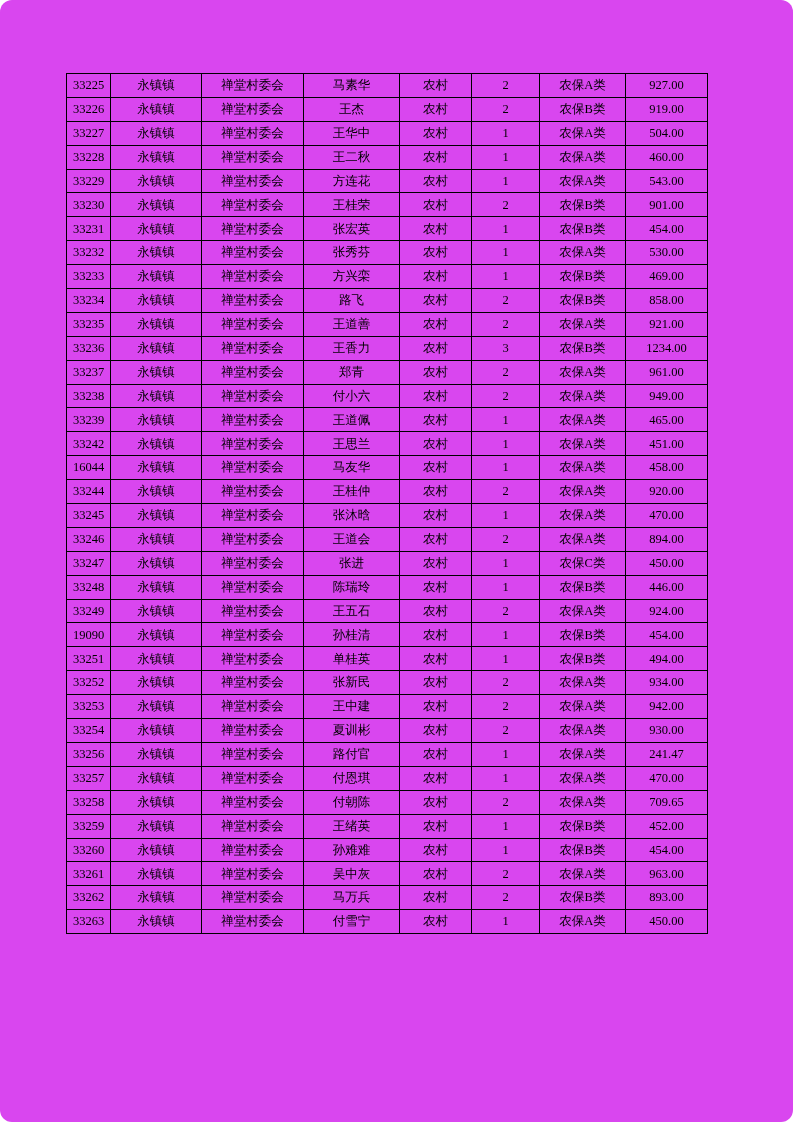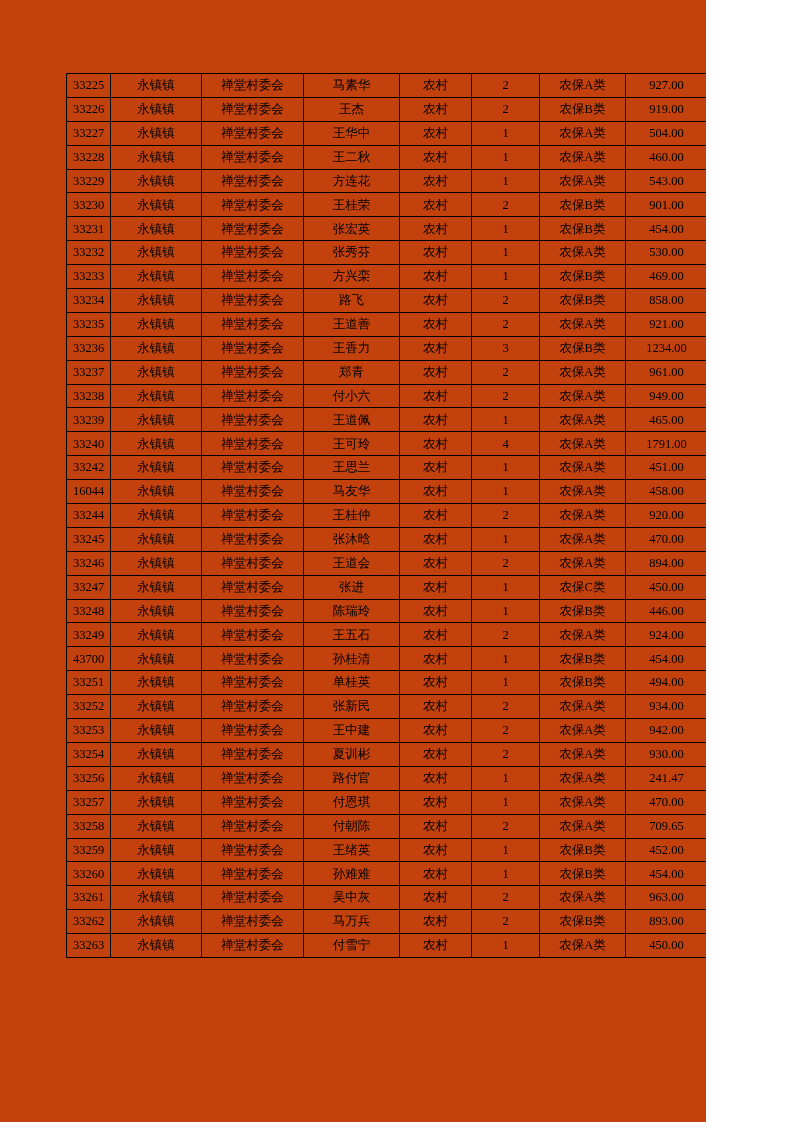--- a/index.html
+++ b/index.html
@@ -5,24 +5,25 @@
   * { margin: 0; padding: 0; box-sizing: border-box; }
   html, body {
     width: 793px;
     height: 1122px;
     background: #ffffff;
     font-family: "Liberation Serif", "DejaVu Serif", serif;
     color: #000000;
   }
   .page {
     position: relative;
-    width: 706px;
+    width: 793px;
     height: 1122px;
-    background: #c2410c;
+    background: #d946ef;
     overflow: hidden;
+    border-radius: 12px;
   }
   table.data-table {
     position: absolute;
     left: 66px;
     top: 73px;
     width: 641px;
     border-collapse: collapse;
     table-layout: fixed;
     border: 1.5px solid #000000;
   }
@@ -207,30 +208,20 @@
     <td>33239</td>
     <td>永镇镇</td>
     <td>禅堂村委会</td>
     <td>王道佩</td>
     <td>农村</td>
     <td>1</td>
     <td>农保A类</td>
     <td>465.00</td>
   </tr>
         <tr>
-    <td>33240</td>
-    <td>永镇镇</td>
-    <td>禅堂村委会</td>
-    <td>王可玲</td>
-    <td>农村</td>
-    <td>4</td>
-    <td>农保A类</td>
-    <td>1791.00</td>
-  </tr>
-        <tr>
     <td>33242</td>
     <td>永镇镇</td>
     <td>禅堂村委会</td>
     <td>王思兰</td>
     <td>农村</td>
     <td>1</td>
     <td>农保A类</td>
     <td>451.00</td>
   </tr>
         <tr>
@@ -297,21 +288,21 @@
     <td>33249</td>
     <td>永镇镇</td>
     <td>禅堂村委会</td>
     <td>王五石</td>
     <td>农村</td>
     <td>2</td>
     <td>农保A类</td>
     <td>924.00</td>
   </tr>
         <tr>
-    <td>43700</td>
+    <td>19090</td>
     <td>永镇镇</td>
     <td>禅堂村委会</td>
     <td>孙桂清</td>
     <td>农村</td>
     <td>1</td>
     <td>农保B类</td>
     <td>454.00</td>
   </tr>
         <tr>
     <td>33251</td>

